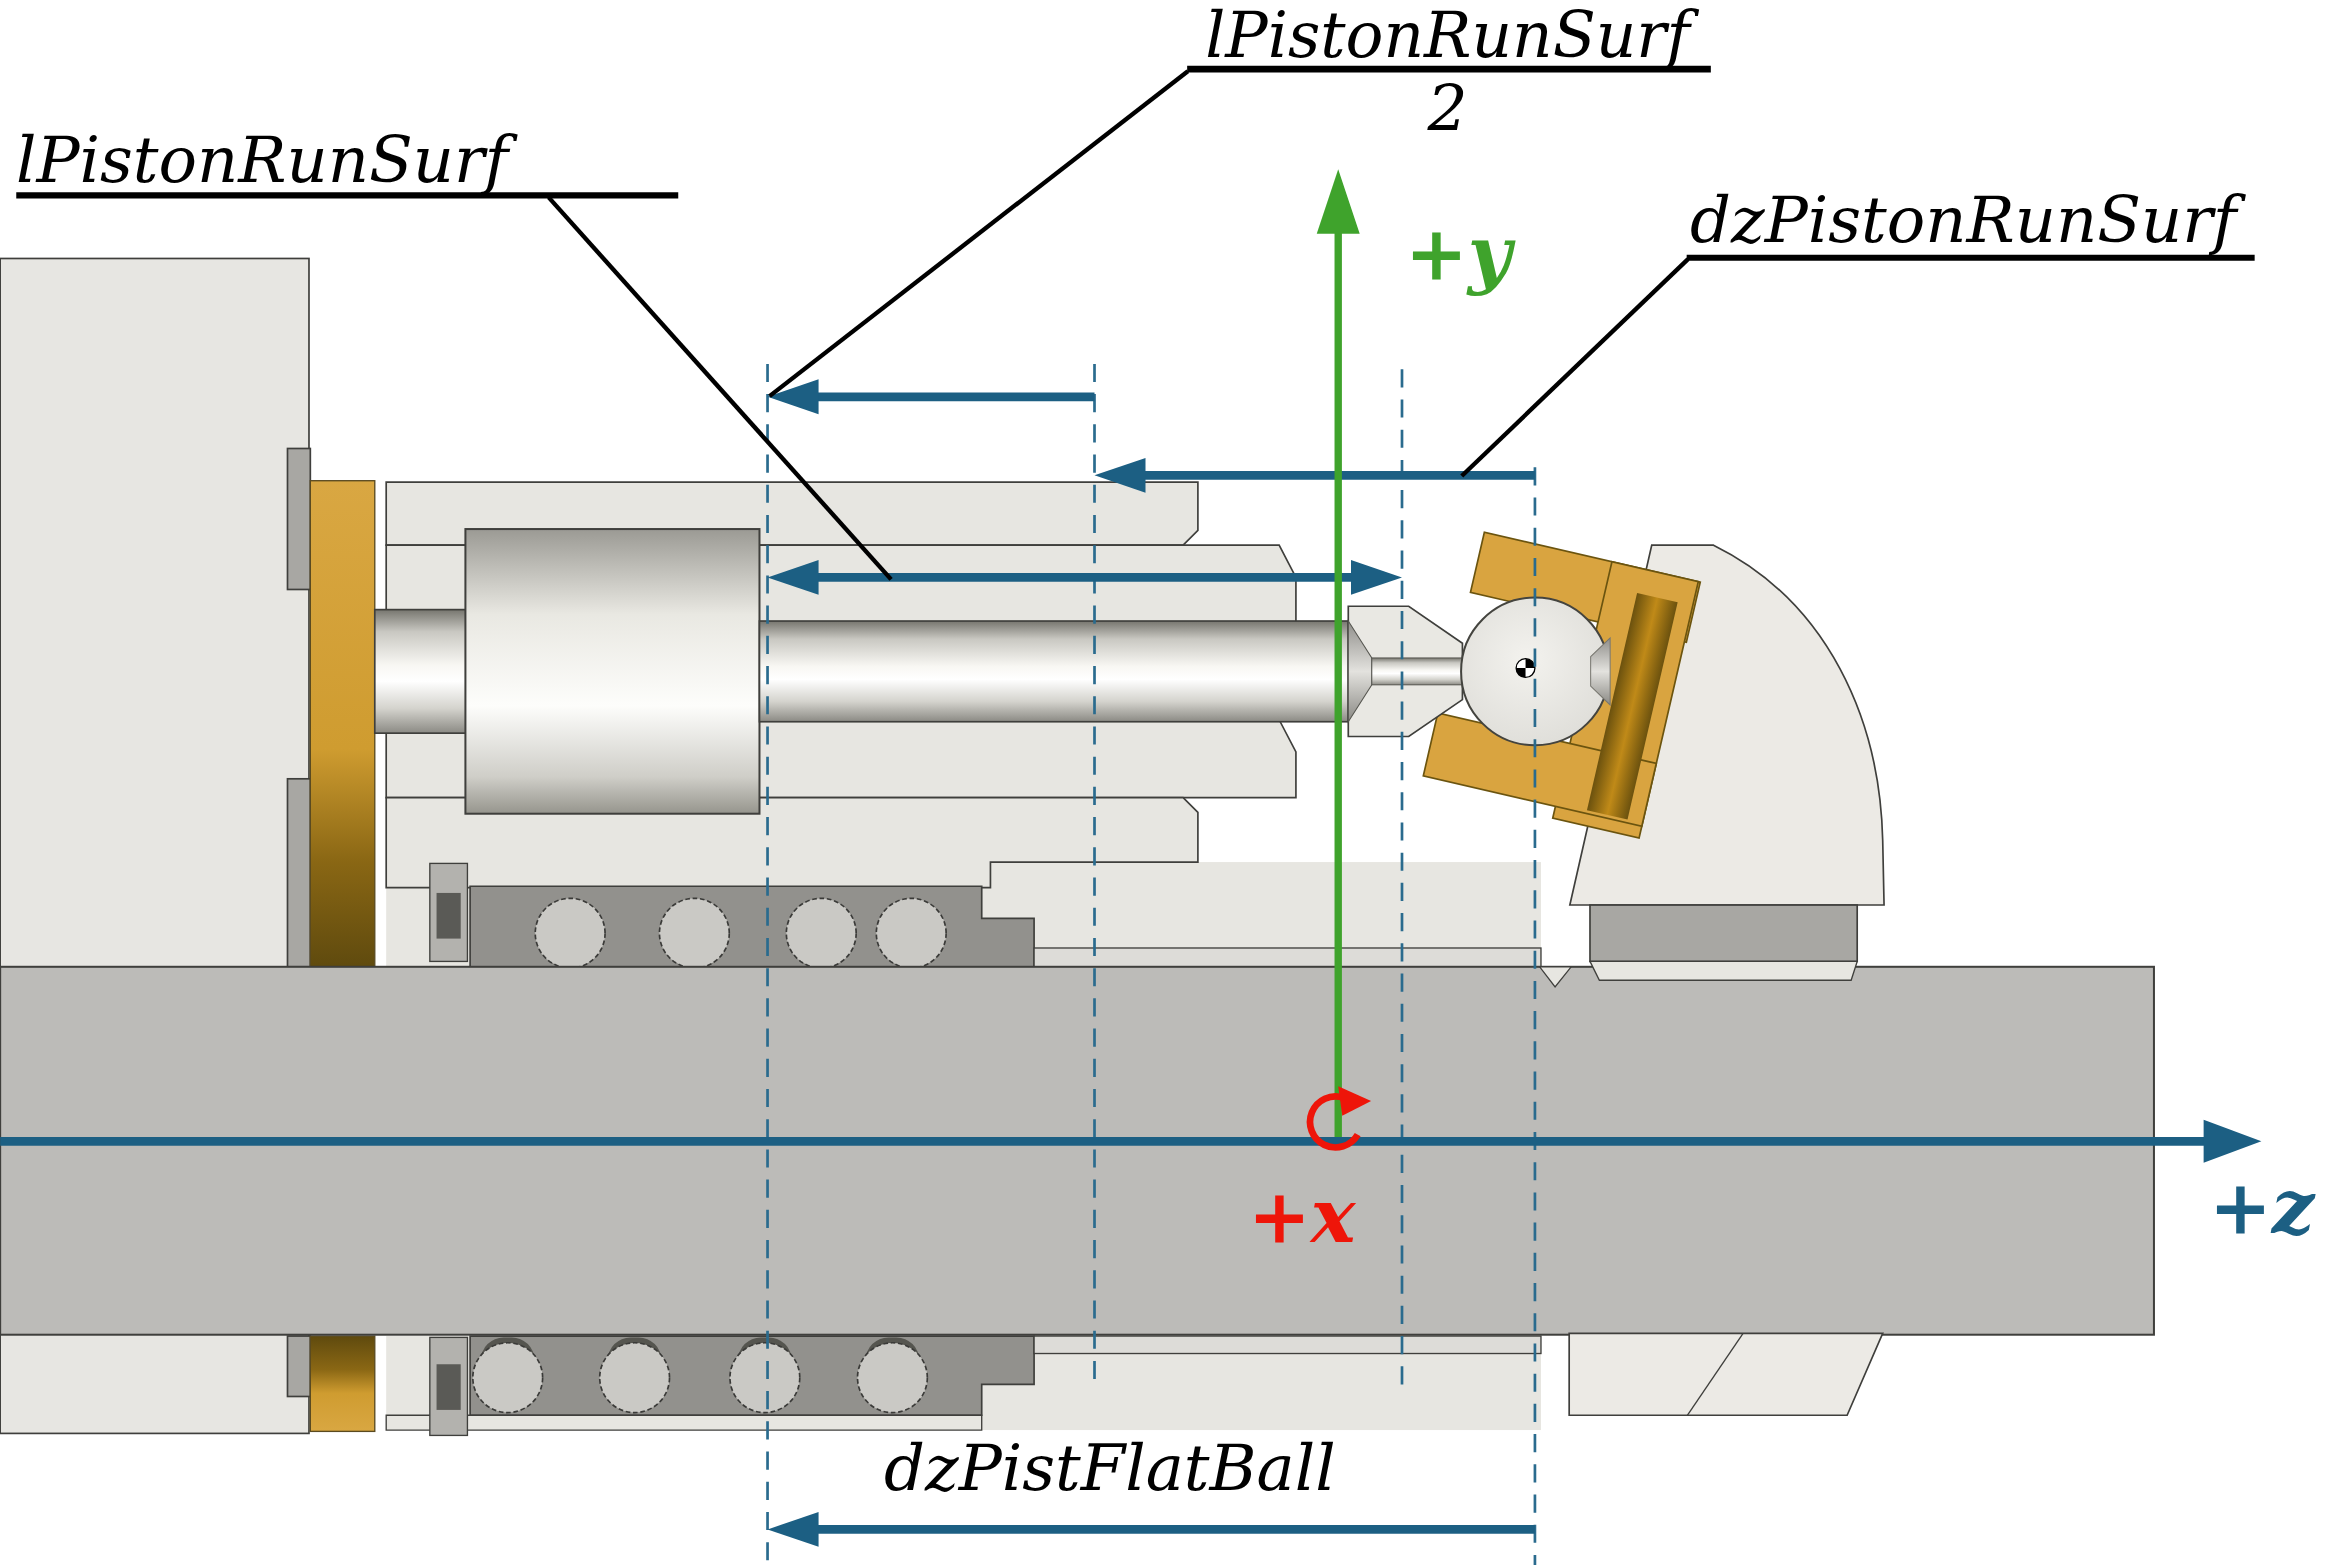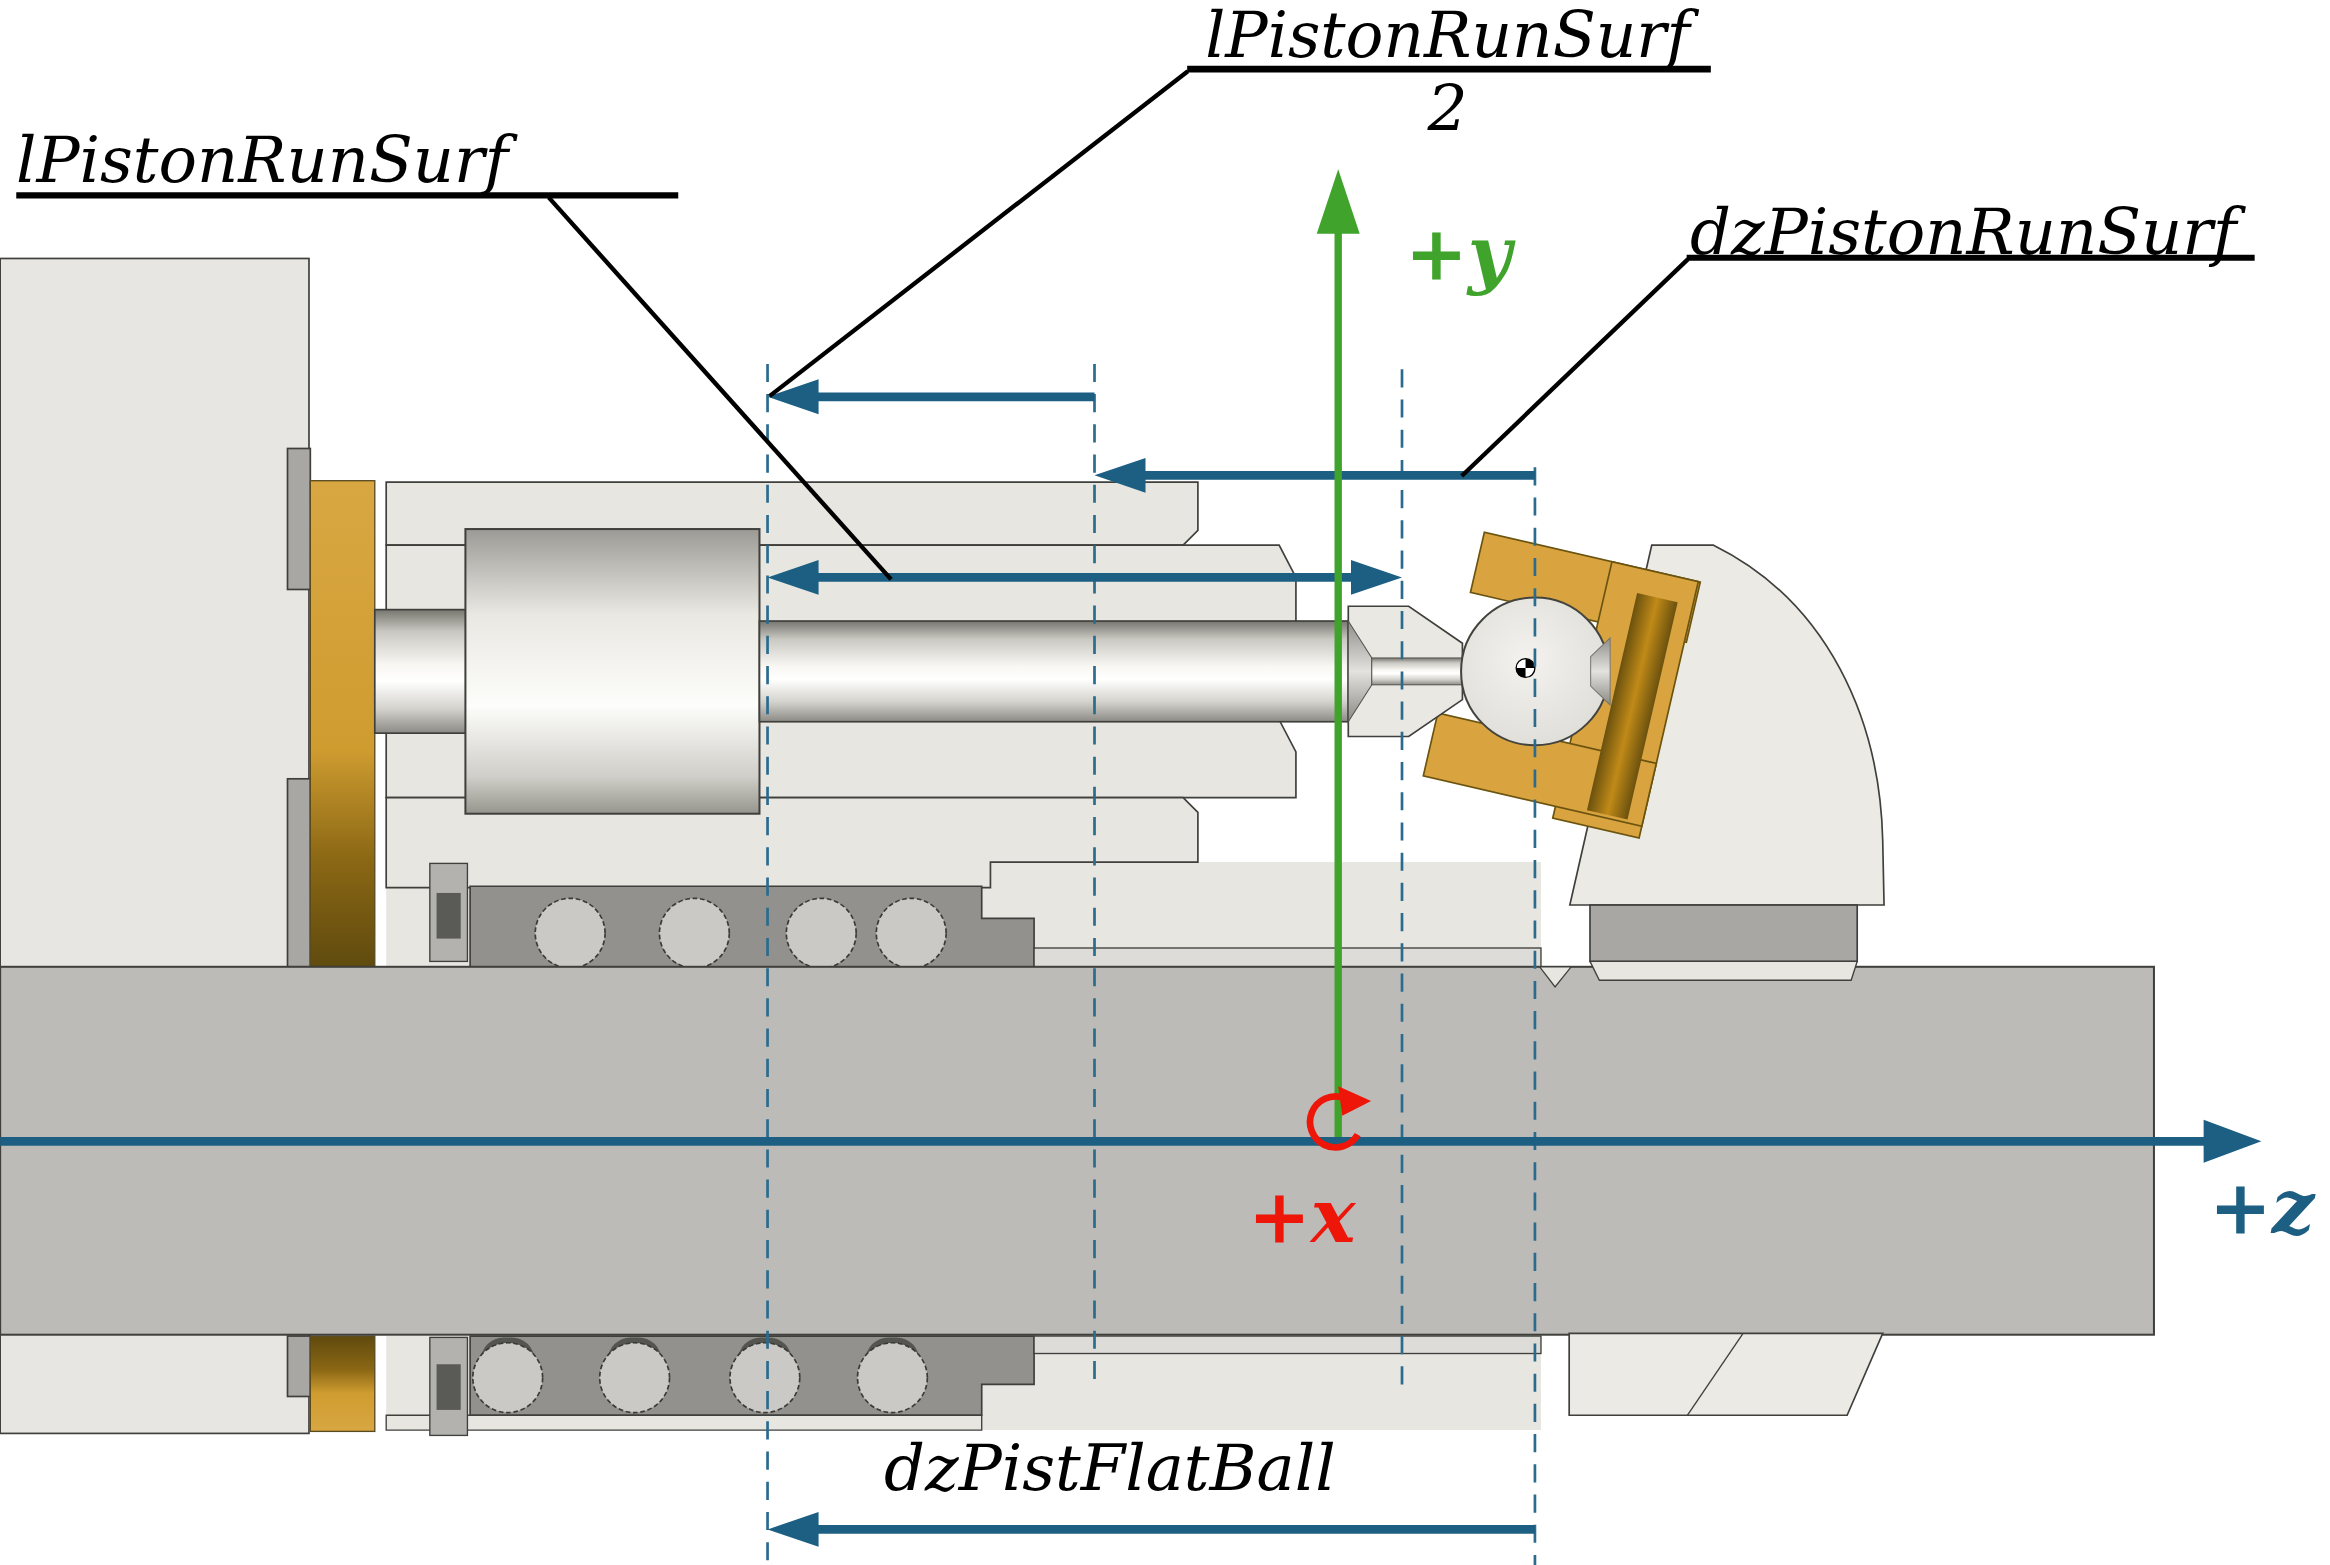--- a/index.html
+++ b/index.html
@@ -207,21 +207,21 @@
     <path d="M 2022,1690 A 38 38 0 1 1 2001,1635" fill="none" stroke="#ee1509" stroke-width="10"></path>
     <polygon points="2042,1640 1993,1618 1999,1662" fill="#ee1509"></polygon>
   </g>
 </svg>
 
 <div class="lbl" style="left:16px;top:128px;">lPistonRunSurf</div>
 
 <div class="frac" style="top:4px;">lPistonRunSurf</div>
 <div class="frac" style="top:78px;">2</div>
 
-<div class="lbl" style="left:1690px;top:200px;">dzPistonRunSurf</div>
+<div class="lbl" style="left:1690px;top:188px;">dzPistonRunSurf</div>
 
 <div class="lbl" style="left:884px;top:1436px;">dzPistFlatBall</div>
 
 <div class="axis-lbl green" style="left:1405px;top:216px;">+y</div>
 <div class="axis-lbl red" style="left:1248px;top:1179px;">+x</div>
 <div class="axis-lbl teal" style="left:2209px;top:1170px;">+z</div>
 
 </div>
 
 

